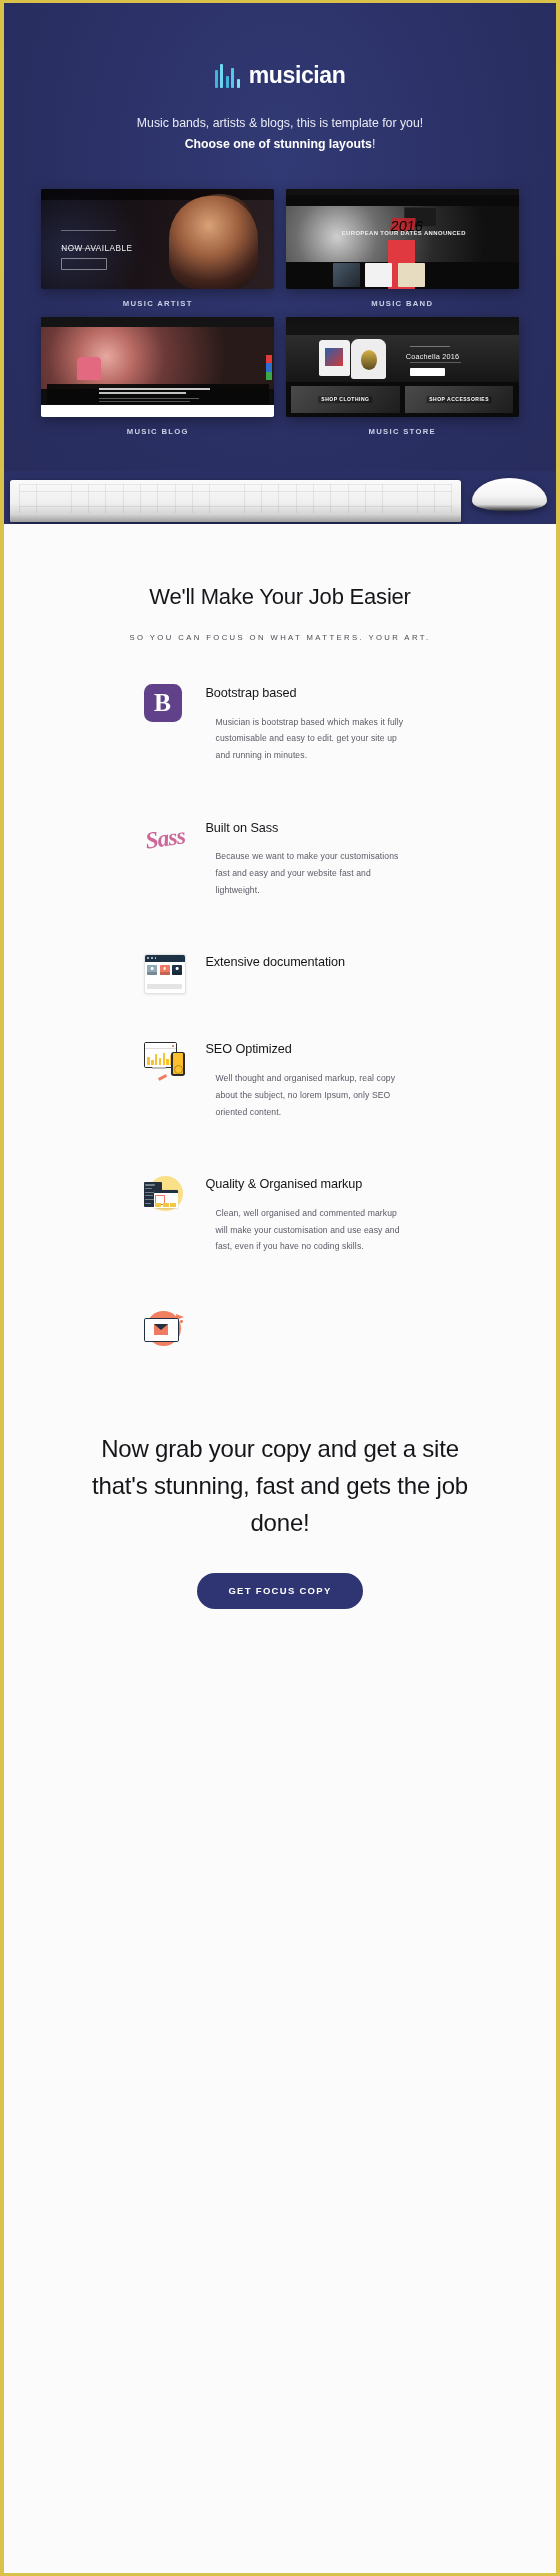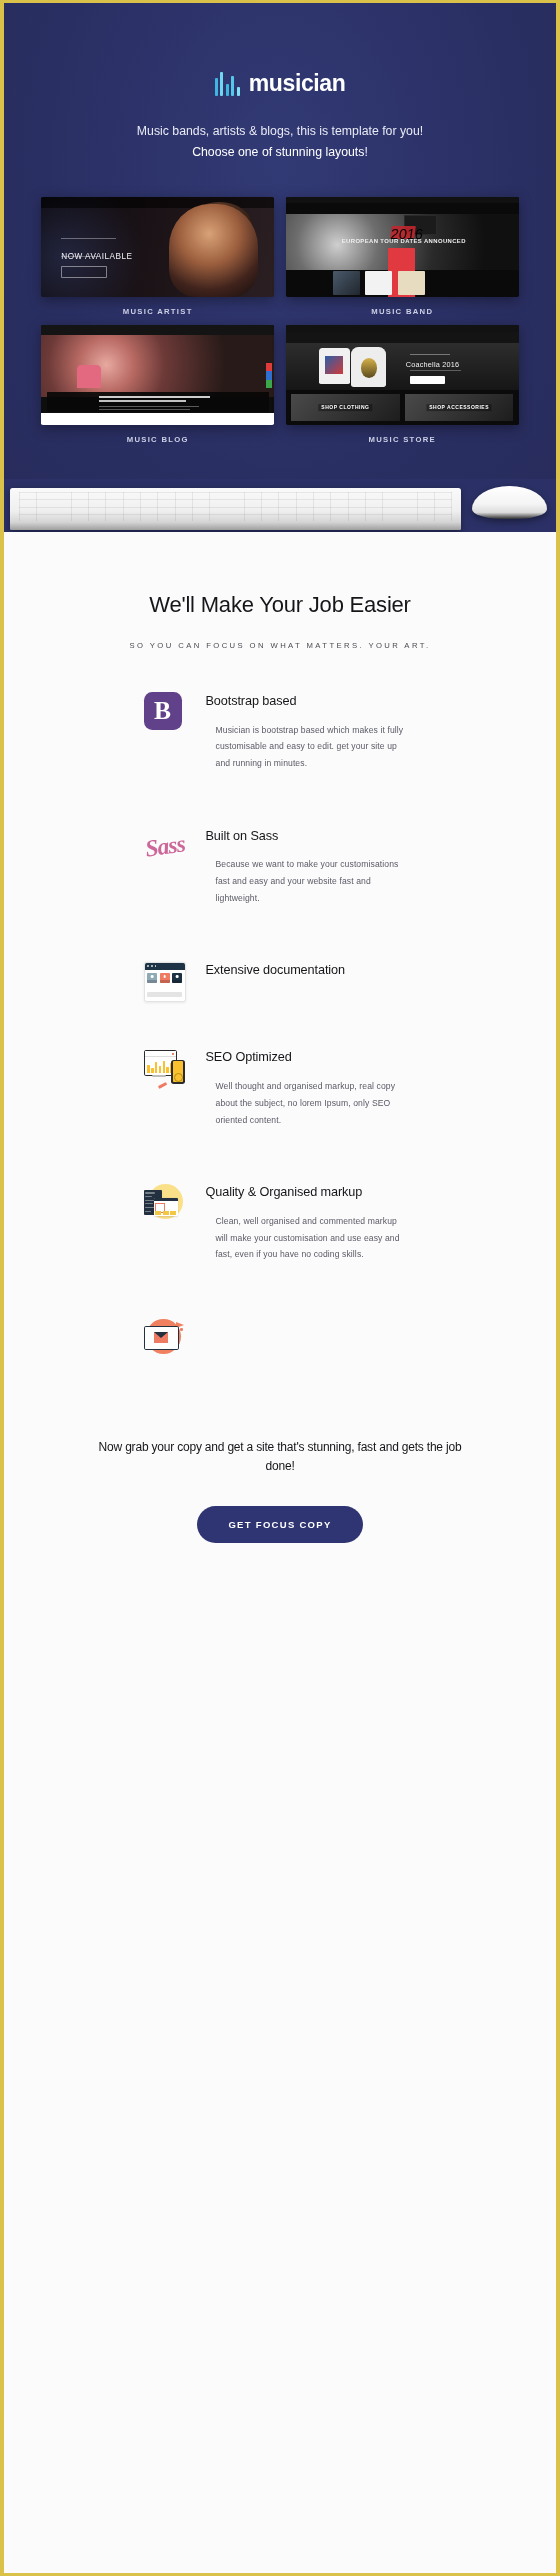--- a/index.html
+++ b/index.html
@@ -20,21 +20,21 @@
     border-bottom:3.6px solid #d9c14a;
     background:#fbfbfb;
     overflow:hidden;
   }
 
   
   .hero{
     position:relative;
     background:#2b3166;
     background-image:radial-gradient(ellipse at 50% 30%, #323a75 0%, #2a2f63 60%, #272c5c 100%);
-    padding-top:36px;
+    padding-top:28px;
     overflow:hidden;
   }
   .logo-row{
     display:flex;
     align-items:center;
     justify-content:center;
     gap:9px;
     margin-top:31px;
     margin-bottom:0;
   }
@@ -58,21 +58,21 @@
   }
   .hero-tagline{
     color:#e8eaf5;
     font-size:12.3px;
     line-height:1.75;
     text-align:center;
     margin:23.6px auto 0 auto;
     width:327px;
     font-weight:400;
   }
-  .hero-tagline b{color:#ffffff;font-weight:400;}
+  .hero-tagline b{color:#ffffff;font-weight:700;}
 
   .thumb-grid{
     display:grid;
     grid-template-columns:1fr 1fr;
     gap:9px 9px;
     width:480px;
     margin:33px auto 0 auto;
   }
   .thumb-cell{display:flex;flex-direction:column;align-items:center;}
   .thumb{
@@ -330,21 +330,21 @@
   .ic-contact .send{position:absolute;right:1.8px;top:3.6px;width:0;height:0;border-left:8.2px solid #f0805f;border-top:3.6px solid transparent;border-bottom:3.6px solid transparent;}
   .ic-contact .dot{position:absolute;right:2.7px;top:10px;width:2.7px;height:2.7px;background:#ef7b62;border-radius:50%;}
 
   
   .cta{
     text-align:center;
     padding:33px 0 64px 0;
     background:#fbfbfb;
   }
   .cta-head{
-    font-size:12px;
+    font-size:24px;
     font-weight:400;
     color:#16161a;
     line-height:1.55;
     margin:0 auto;
     width:382px;
     letter-spacing:-0.2px;
   }
   .cta-btn{
     display:inline-block;
     margin-top:31px;

